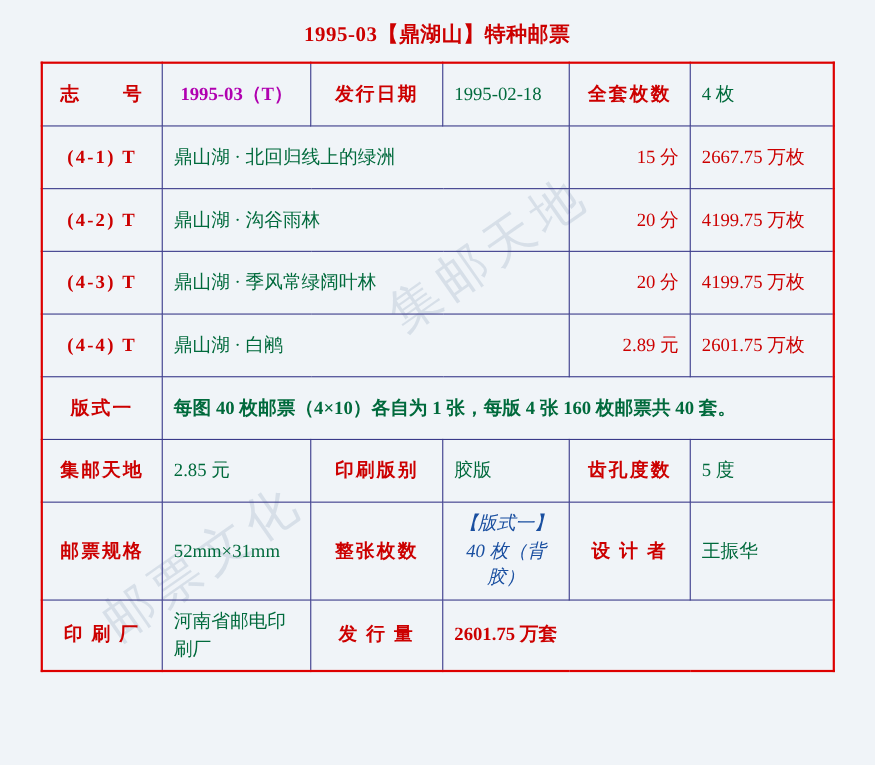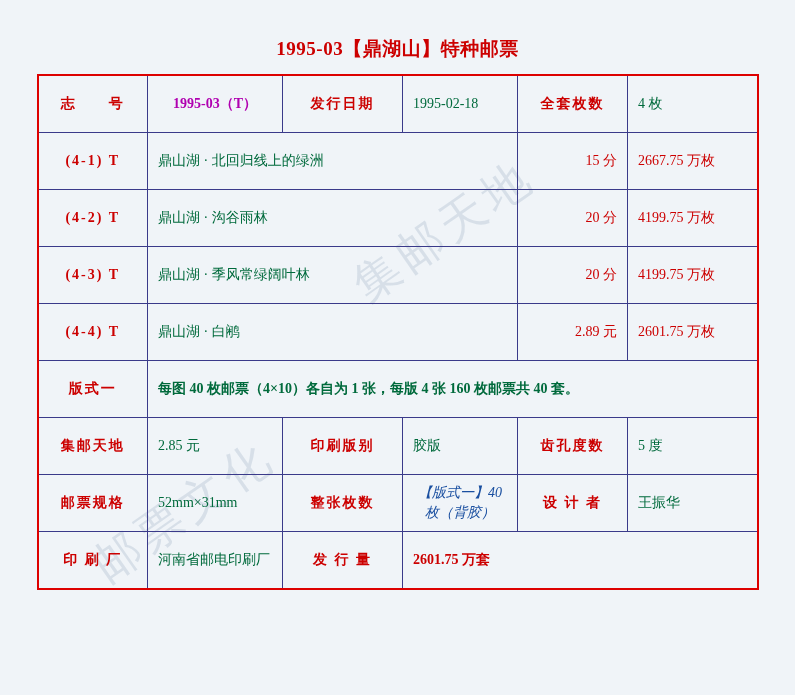--- a/index.html
+++ b/index.html
@@ -36,40 +36,40 @@
   .wm1 { left: 280px; top: 20px; }
   .wm2 { left: 20px; top: 300px; }
 
   .page-title {
     position: relative;
     z-index: 2;
     text-align: center;
     color: #cc0000;
     font-size: 19px;
     font-weight: bold;
-    padding-top: 36px;
+    padding-top: 18px;
     padding-bottom: 12px;
     letter-spacing: 0.5px;
     font-family: "Liberation Serif", "DejaVu Serif", serif;
   }
 
   table.stamp-table {
     position: relative;
     z-index: 2;
     margin: 0 auto;
     width: 720px;
     border-collapse: collapse;
     background: transparent;
     border: 2px solid #dd0000;
     table-layout: fixed;
   }
   table.stamp-table td {
     border: 1px solid #3a3a8a;
     padding: 7px 10px;
-    font-size: 14px;
+    font-size: 17px;
     vertical-align: middle;
     height: 42px;
     line-height: 1.45;
   }
   .lbl {
     text-align: center;
     color: #cc0000;
     font-weight: bold;
     letter-spacing: 2px;
   }

